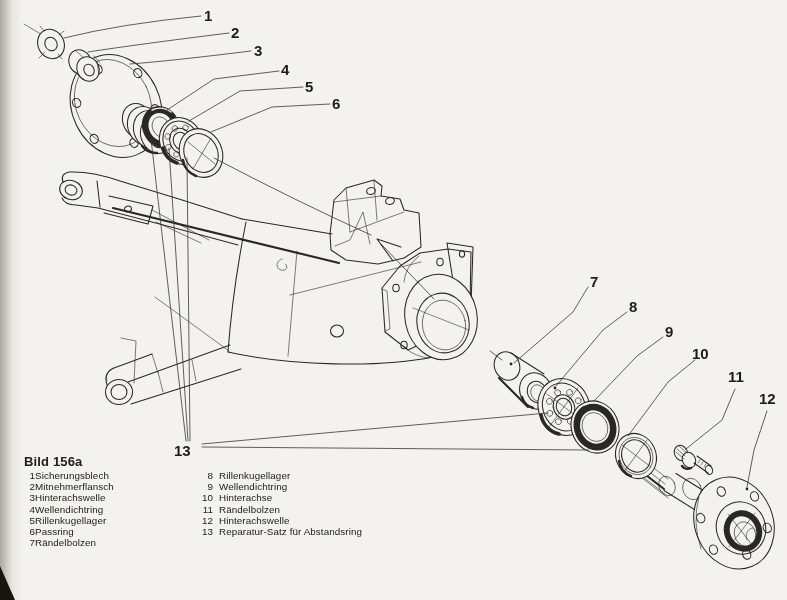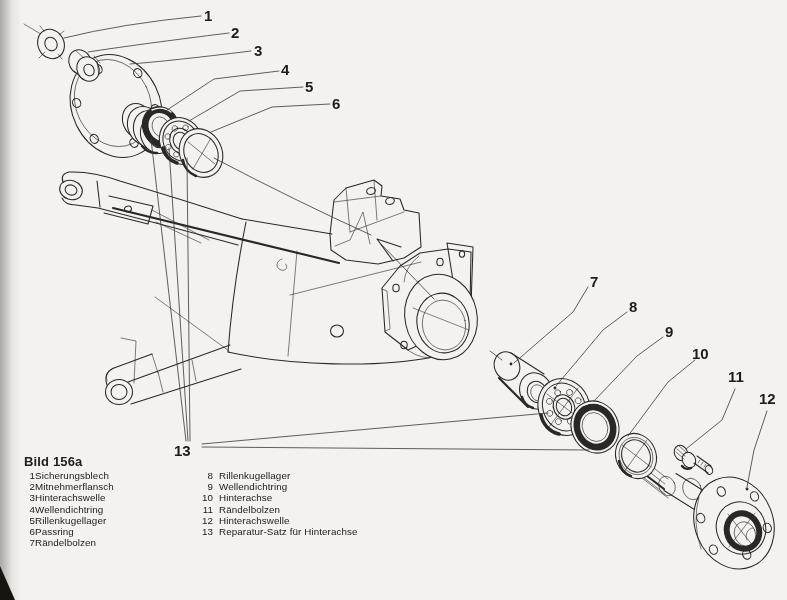--- a/index.html
+++ b/index.html
@@ -334,21 +334,21 @@
         <div class="lrow">
             <span class="ln">11</span>
             <span class="ll">Rändelbolzen</span>
           </div>
         <div class="lrow">
             <span class="ln">12</span>
             <span class="ll">Hinterachswelle</span>
           </div>
         <div class="lrow">
             <span class="ln">13</span>
-            <span class="ll">Reparatur-Satz für Hinterachse</span>
+            <span class="ll">Reparatur-Satz für Abstandsring</span>
           </div>
       </div>
     </div>
   </div>
 
   <div class="edge-shadow"></div>
   <div class="corner-fold"></div>
 </div>
 
 </body></html>

